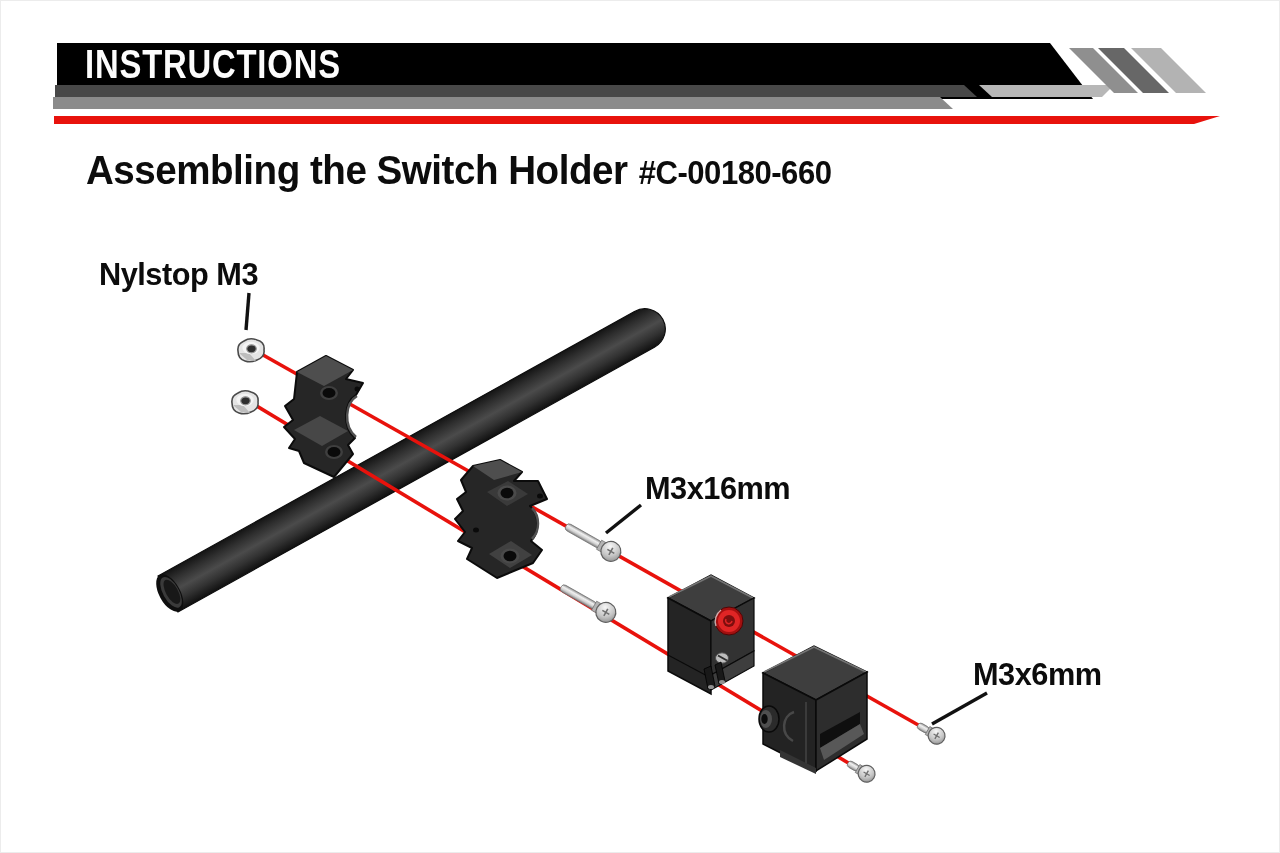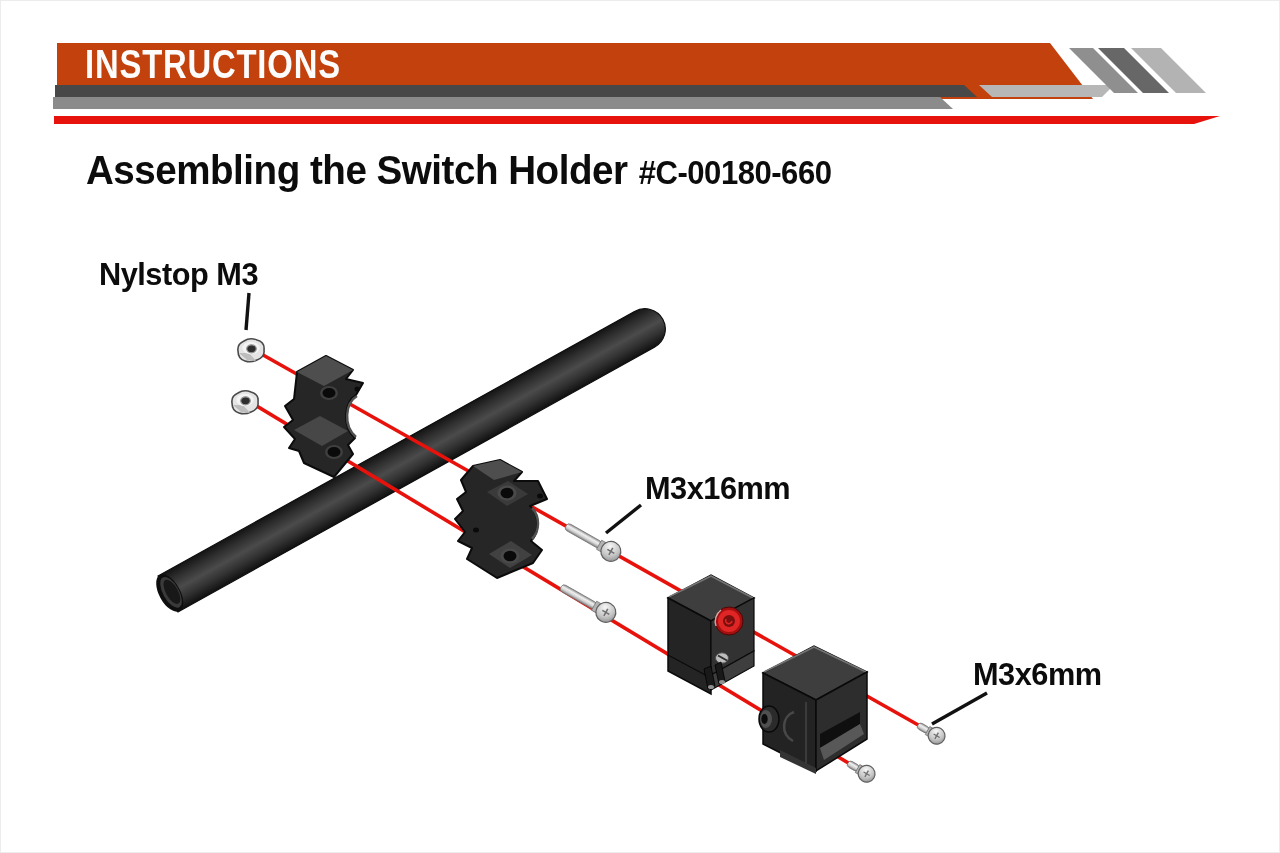--- a/index.html
+++ b/index.html
@@ -3,21 +3,21 @@
 <meta charset="utf-8">
 <style>
   html,body{margin:0;padding:0;background:#ffffff;}
   .page{
     position:relative;width:1280px;height:853px;background:#ffffff;overflow:hidden;
     font-family:"Liberation Sans",sans-serif;
     box-shadow:inset 0 0 0 1px #ececec;
   }
   
   .bar-black{
-    position:absolute;left:57px;top:43px;width:1036px;height:56px;background:#c2410c;
+    position:absolute;left:57px;top:43px;width:1036px;height:56px;background:#000000;
     -webkit-clip-path:polygon(0 0, calc(100% - 43px) 0, 100% 100%, 0 100%);
     clip-path:polygon(0 0, calc(100% - 43px) 0, 100% 100%, 0 100%);
   }
   .banner-text{
     position:absolute;left:28px;top:0;height:42px;line-height:43px;
     color:#fcfcfc;font-size:40px;font-weight:bold;letter-spacing:1px;
     transform:scaleX(0.82);transform-origin:left center;white-space:nowrap;
   }
   .stripe-dark{
     position:absolute;left:55px;top:85px;width:922px;height:12px;background:#484848;

